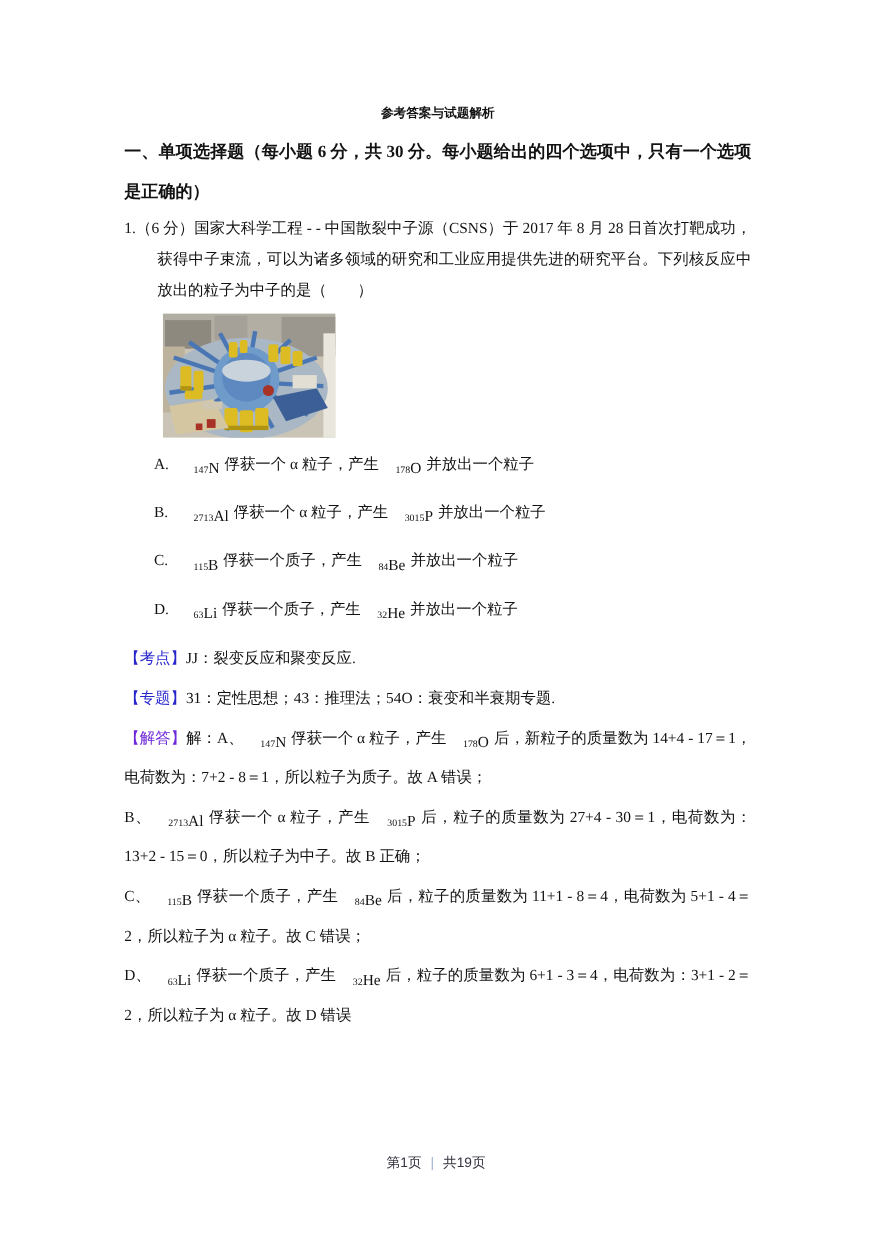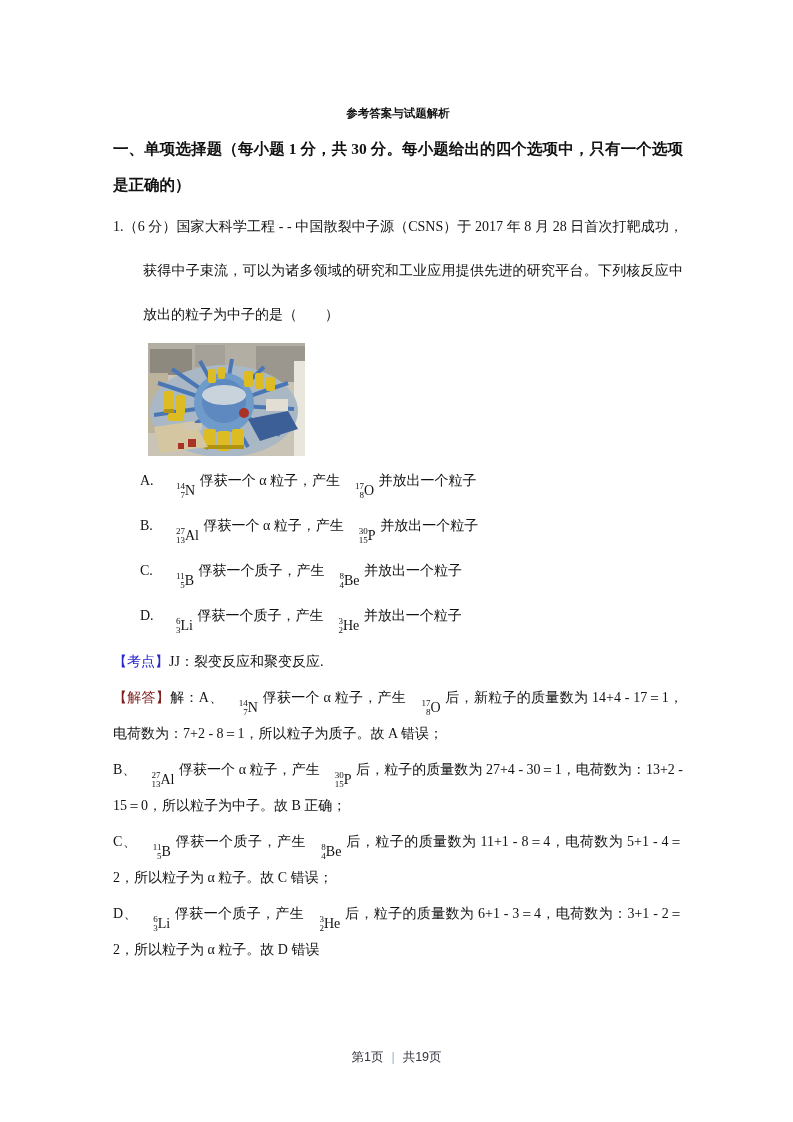--- a/index.html
+++ b/index.html
@@ -15,59 +15,59 @@
     position:absolute;inset:0;
     padding:92px 110px 0 113px;
     box-sizing:border-box;
   }
   .doc-title{
     font-size:21px;font-weight:bold;text-align:center;
     letter-spacing:0.5px;line-height:30px;
   }
   .doc-subtitle{
     font-size:11.5px;font-weight:bold;text-align:center;
-    margin-top:13px;line-height:16px;
+    margin-top:3px;line-height:16px;
   }
   .section-heading{
     font-size:15.5px;font-weight:bold;line-height:36px;
     margin-top:10px;text-align:justify;
   }
   .q-intro{
-    font-size:14px;line-height:44px;text-align:justify;
+    font-size:14px;line-height:28px;text-align:justify;
     padding-left:30px;text-indent:-30px;
     margin-top:2px;
   }
   .photo-wrap{margin:6px 0 8px 35px;width:157px;height:113px;}
   .photo-wrap svg{display:block;}
   .options{margin:4px 0 2px 27px;}
   .option-row{display:flex;align-items:flex-start;line-height:34px;margin-bottom:10px;font-size:14px;}
   .opt-label{width:35px;flex:0 0 35px;}
   .opt-body{flex:1;}
   .analysis{margin-top:6px;}
   .para{font-size:14px;line-height:36px;text-align:justify;}
   .tag{font-weight:normal;}
   .nuclide{display:inline-flex;align-items:center;vertical-align:-4px;margin:0 1px;}
-  .nuclide .stack{display:inline-flex;flex-direction:column;align-items:flex-end;font-size:9px;line-height:8.5px;letter-spacing:0;}
+  .nuclide .stack{display:inline-flex;align-items:flex-end;font-size:9px;line-height:8.5px;letter-spacing:0;}
   .nuclide .sym{font-size:14px;line-height:14px;}
   .footer{
     position:absolute;left:0;bottom:56px;width:100%;
     text-align:center;font-size:12.5px;color:#33343f;
     font-family:"Liberation Sans","DejaVu Sans",sans-serif;
   }
   .footer .sep{color:#9fb0cf;padding:0 8px;}
 </style>
 </head>
 <body>
 
 <div class="page">
 
 
   <div class="doc-subtitle">参考答案与试题解析</div>
 
-  <div class="section-heading">一、单项选择题（每小题 1 分，共 30 分。每小题给出的四个选项中，只有一个选项是正确的）</div>
+  <div class="section-heading">一、单项选择题（每小题 6 分，共 30 分。每小题给出的四个选项中，只有一个选项是正确的）</div>
 
   <div class="q-intro">1.（6 分）国家大科学工程 - - 中国散裂中子源（CSNS）于 2017 年 8 月 28 日首次打靶成功，获得中子束流，可以为诸多领域的研究和工业应用提供先进的研究平台。下列核反应中放出的粒子为中子的是（　　）</div>
 
   <div class="photo-wrap">
     <svg width="157" height="113" viewBox="0 0 157 113">
       <rect width="157" height="113" fill="#c9c4b6"></rect>
       <rect x="0" y="0" width="157" height="30" fill="#b2aea4"></rect>
       <rect x="2" y="6" width="42" height="26" fill="#8d897f"></rect>
       <rect x="47" y="2" width="30" height="22" fill="#a5a198"></rect>
       <rect x="108" y="3" width="49" height="36" fill="#9b978e"></rect>
@@ -182,21 +182,22 @@
               <span>3</span>
               <span>2</span>
             </span>
             <span class="sym">He</span>
           </span><span> 并放出一个粒子</span></span>
       </div>
     </div>
 
   <div class="analysis">
       <div class="para"><span class="tag" style="color: rgb(39, 39, 204);">【考点】</span><span>JJ：裂变反应和聚变反应.</span></div>
-      <div class="para"><span class="tag" style="color: #7f1d1d;">【解答】</span><span>解：A、　</span><span class="nuclide">
+      <div class="para"><span class="tag" style="color: rgb(39, 39, 204);">【专题】</span><span>31：定性思想；43：推理法；54O：衰变和半衰期专题.</span></div>
+      <div class="para"><span class="tag" style="color: #6d28d9;">【解答】</span><span>解：A、　</span><span class="nuclide">
           <span class="stack">
             <span>14</span>
             <span>7</span>
           </span>
           <span class="sym">N</span>
         </span><span> 俘获一个 α 粒子，产生　</span><span class="nuclide">
           <span class="stack">
             <span>17</span>
             <span>8</span>
           </span>

